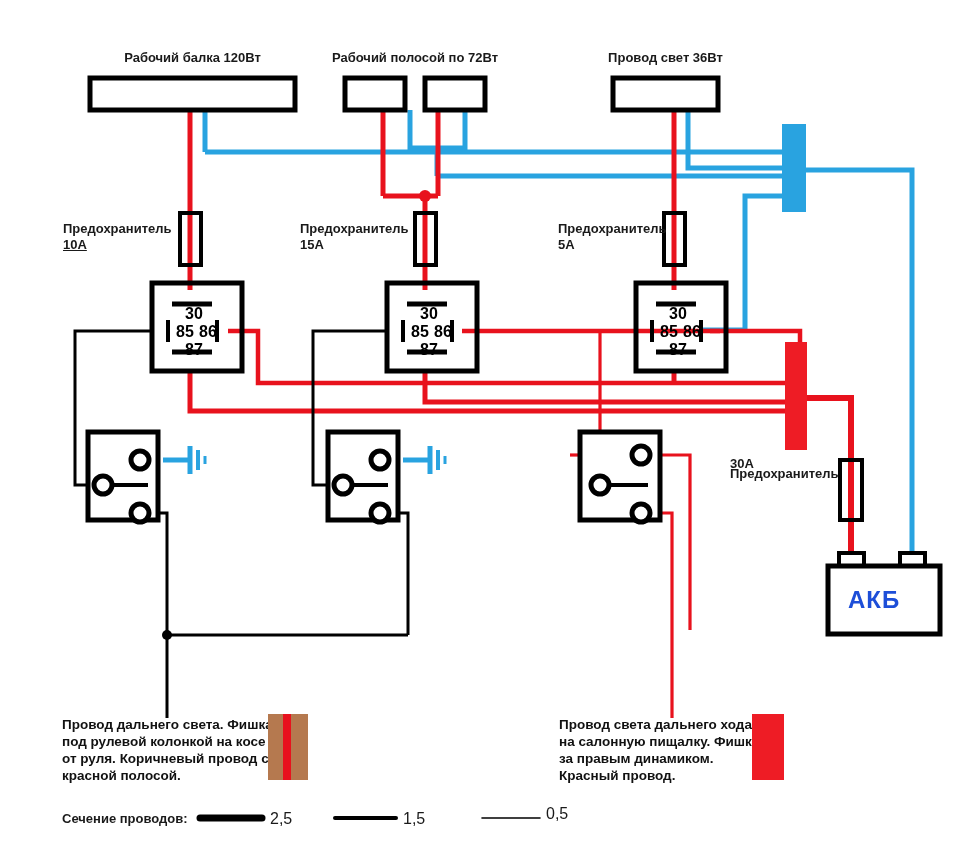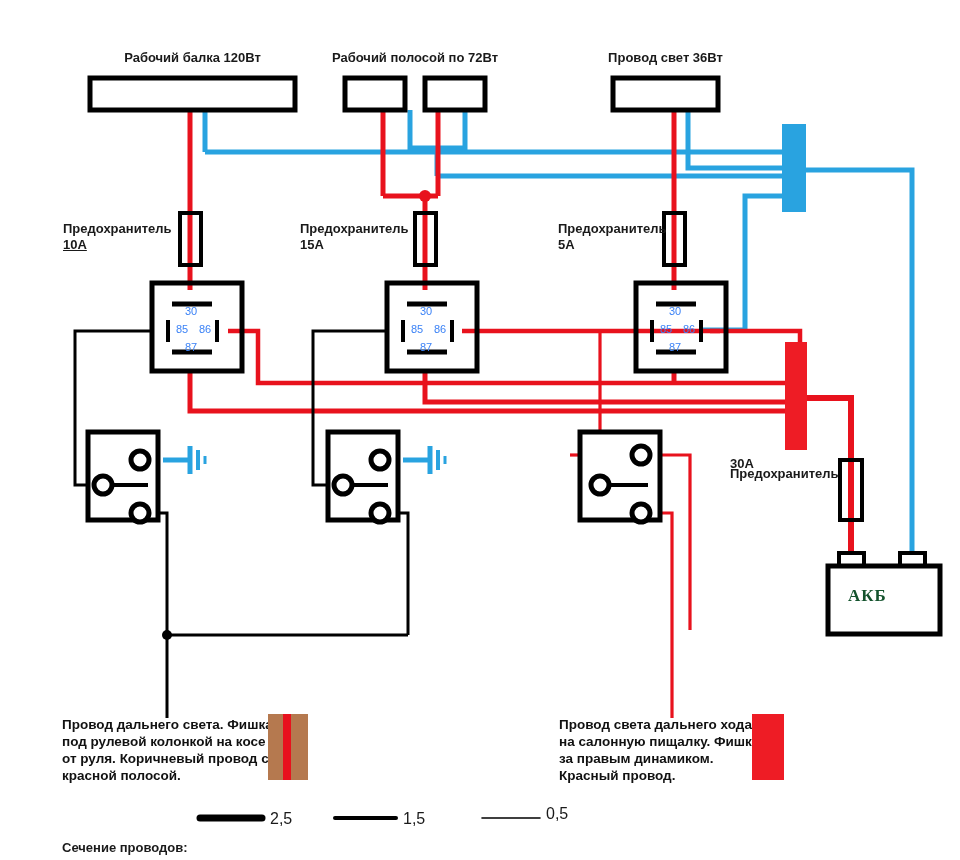--- a/index.html
+++ b/index.html
@@ -33,31 +33,31 @@
     white-space: pre;
     line-height: 15px;
     letter-spacing: 0px;
   }
   .lbl-center {
     text-align: center;
   }
   .pin {
     position: absolute;
     font-family: "Liberation Sans", sans-serif;
-    font-size: 11px;
-    font-weight: normal;
-    color: #3b82f6;
+    font-size: 16px;
+    font-weight: bold;
+    color: #000000;
     white-space: pre;
   }
   .akb-text {
     position: absolute;
-    font-family: Liberation Serif, serif;
-    font-size: 17px;
-    font-weight: bold;
-    color: #14532d;
+    font-family: Liberation Sans, sans-serif;
+    font-size: 24px;
+    font-weight: bold;
+    color: #1d4ed8;
     letter-spacing: 1px;
   }
   .legend-text {
     position: absolute;
     font-family: "Liberation Sans", sans-serif;
     font-size: 13px;
     font-weight: bold;
     color: #1a1a1a;
     white-space: pre;
   }
@@ -300,18 +300,18 @@
   <div class="swatch" style="left:268px; top:714px; width:40px; height:66px; background:#b5794f;">
     <div style="position:absolute; left:15px; top:0; width:8px; height:66px; background:#e8121d;"></div>
   </div>
 
   <div class="note" style="left:559px; top:716px;">Провод света дальнего хода
 на салонную пищалку. Фишка
 за правым динамиком.
 Красный провод.</div>
   <div class="swatch" style="left:752px; top:714px; width:32px; height:66px; background:#ee1c25;"></div>
 
-  <div class="legend-text" style="left:62px; top:811px;margin-top:29px;">Сечение проводов:</div>
+  <div class="legend-text" style="left:62px; top:811px;">Сечение проводов:</div>
   <div class="legend-num" style="left:270px; top:810px;">2,5</div>
   <div class="legend-num" style="left:403px; top:810px;">1,5</div>
   <div class="legend-num" style="left:546px; top:805px;">0,5</div>
 
 </div>
 
 </body></html>

